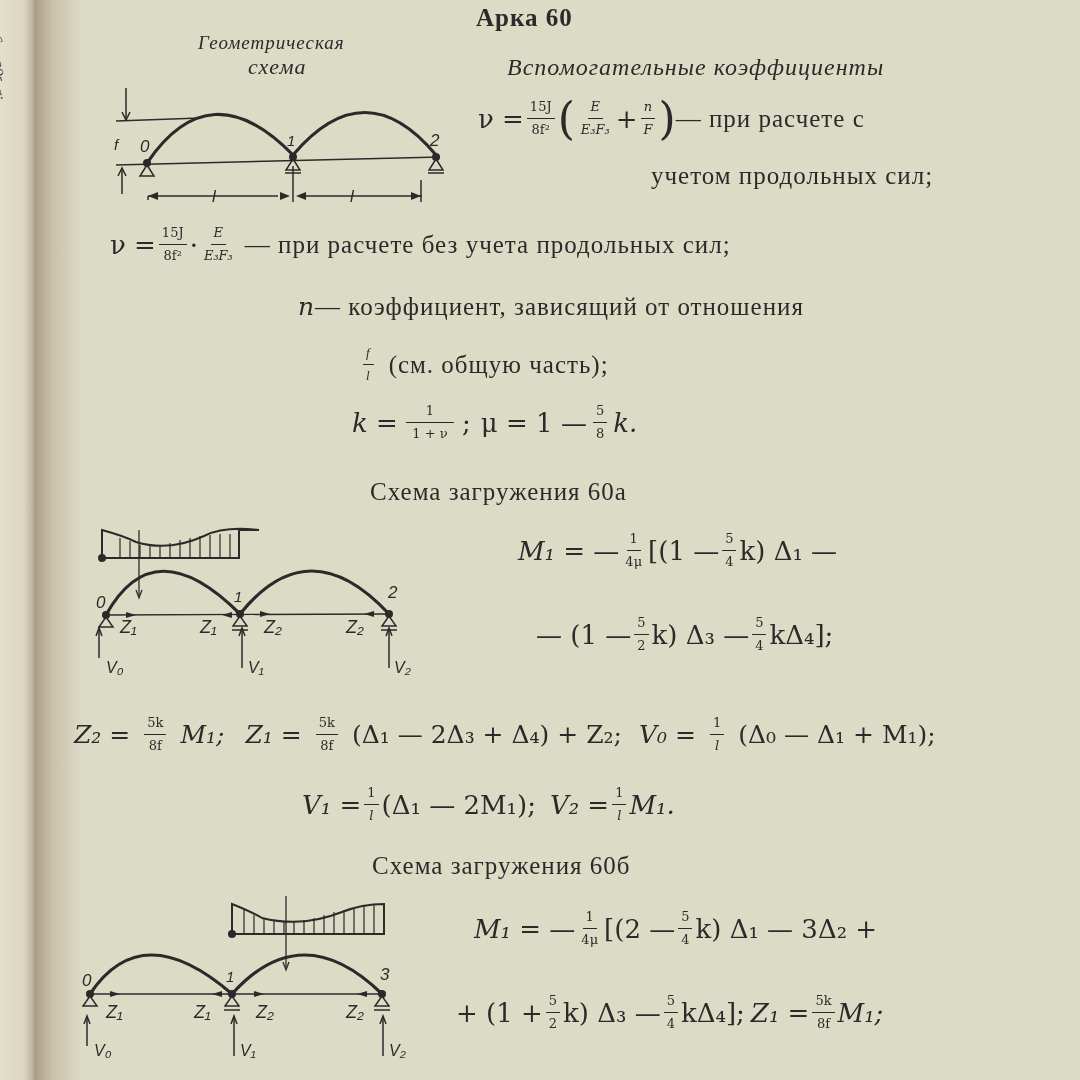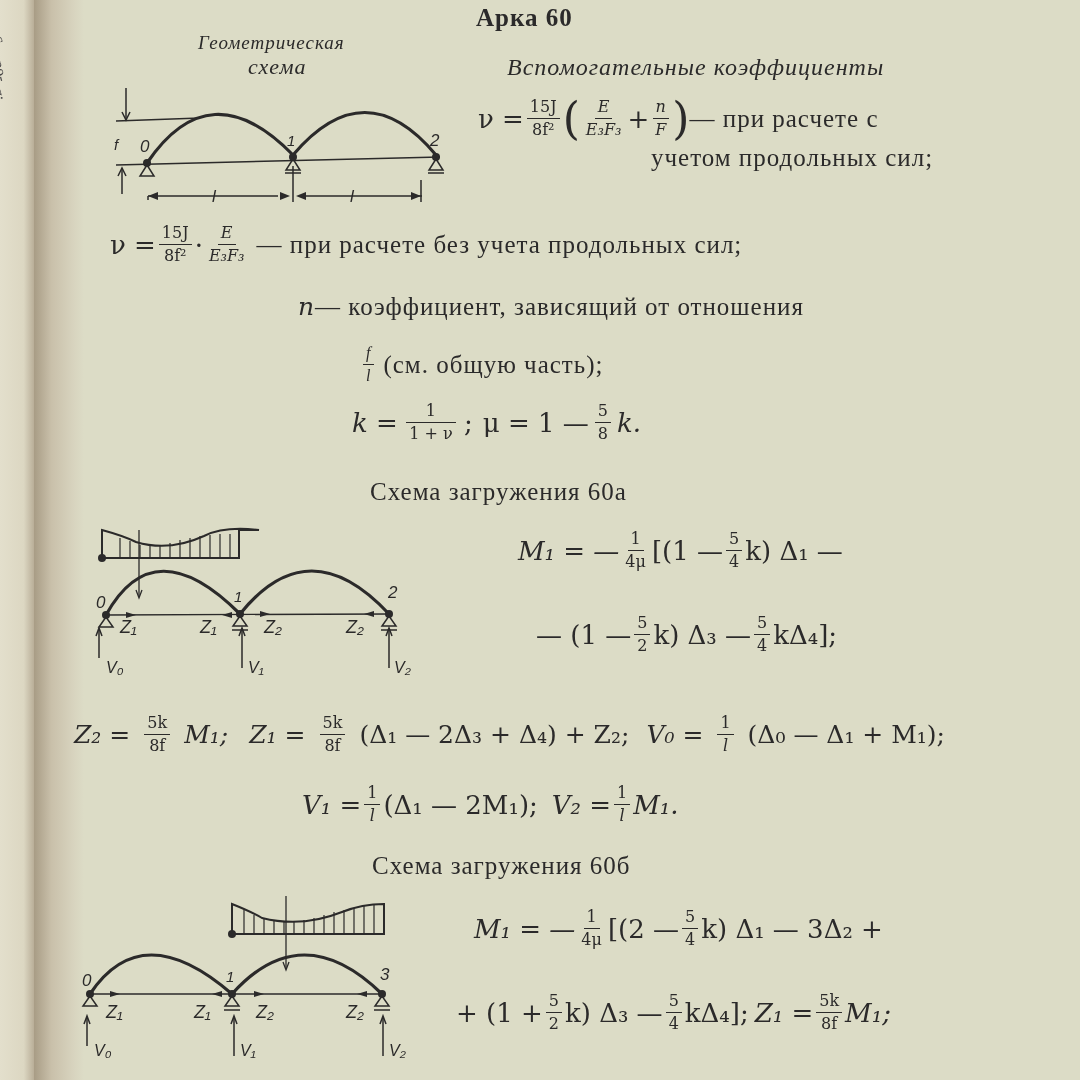--- a/index.html
+++ b/index.html
@@ -11,21 +11,21 @@
        background:linear-gradient(90deg,#a89c85 0%,#c9c0aa 35%,#d8d4bf 80%,#dcdcc6 100%);}
   .prev-text{position:absolute;left:2px;top:22px;font-size:17px;color:#4a4848;
        transform:rotate(70deg);transform-origin:left top;white-space:nowrap;line-height:18px;}
   .abs{position:absolute;white-space:nowrap;}
   .title{font-weight:bold;font-size:25px;letter-spacing:1px;text-align:right;}
   .ital{font-style:italic;}
   .txt{font-size:25px;letter-spacing:1px;}
   .math{font-size:26px;font-family:"DejaVu Serif","Liberation Serif",serif;}
   .mi{font-style:italic;}
   .frac{display:inline-flex;flex-direction:column;align-items:center;vertical-align:middle;
-        font-size:16px;line-height:22px;margin:0 3px;}
+        font-size:13px;line-height:22px;margin:0 3px;}
   .frac .num{border-bottom:1.5px solid #2b2a2a;padding:0 3px;}
   .frac .den{padding:0 3px;}
   .big{font-size:44px;vertical-align:middle;line-height:40px;font-weight:lighter;}
   svg text{font-family:"Liberation Sans","DejaVu Sans",sans-serif;font-style:italic;fill:#2b2a2a;}
 </style>
 </head>
 <body>
 
 <div class="prev-page">
   <div class="prev-text">
@@ -92,21 +92,21 @@
       <span class="den">E₃F₃</span>
     </span>
   <span>+</span>
   <span class="frac mi">
       <span class="num">n</span>
       <span class="den">F</span>
     </span>
   <span class="big">)</span>
   <span class="txt" style="font-family:'Liberation Serif',serif;">— при расчете с</span>
 </div>
-<div class="abs txt" style="left:651px;top:144px;">учетом продольных сил;</div>
+<div class="abs txt" style="left:651px;top:162px;">учетом продольных сил;</div>
 
 <div class="abs math" style="left:110px;top:222px;display:flex;align-items:center;">
   <span>ν =</span>
   <span class="frac">
       <span class="num">15J</span>
       <span class="den">8f²</span>
     </span>
   <span>·</span>
   <span class="frac mi">
       <span class="num">E</span>
@@ -117,21 +117,21 @@
 
 <div class="abs txt" style="left:298px;top:292px;">
   <span class="mi" style="font-family:'DejaVu Serif',serif;">n</span><span>— коэффициент, зависящий от отношения</span>
 </div>
 
 <div class="abs txt" style="left:360px;top:342px;display:flex;align-items:center;">
   <span class="frac mi">
       <span class="num">f</span>
       <span class="den">l</span>
     </span>
-  <span style="margin-left:6px;">(см. общую часть);</span>
+  <span style="margin-left:12px;">(см. общую часть);</span>
 </div>
 
 <div class="abs math" style="left:352px;top:400px;display:flex;align-items:center;">
   <span class="mi">k =</span>
   <span class="frac" style="margin:0 8px;">
       <span class="num" style="padding:0 20px;">1</span>
       <span class="den">1 + ν</span>
     </span>
   <span>;</span>
   <span style="margin-left:10px;">μ = 1 —</span>

